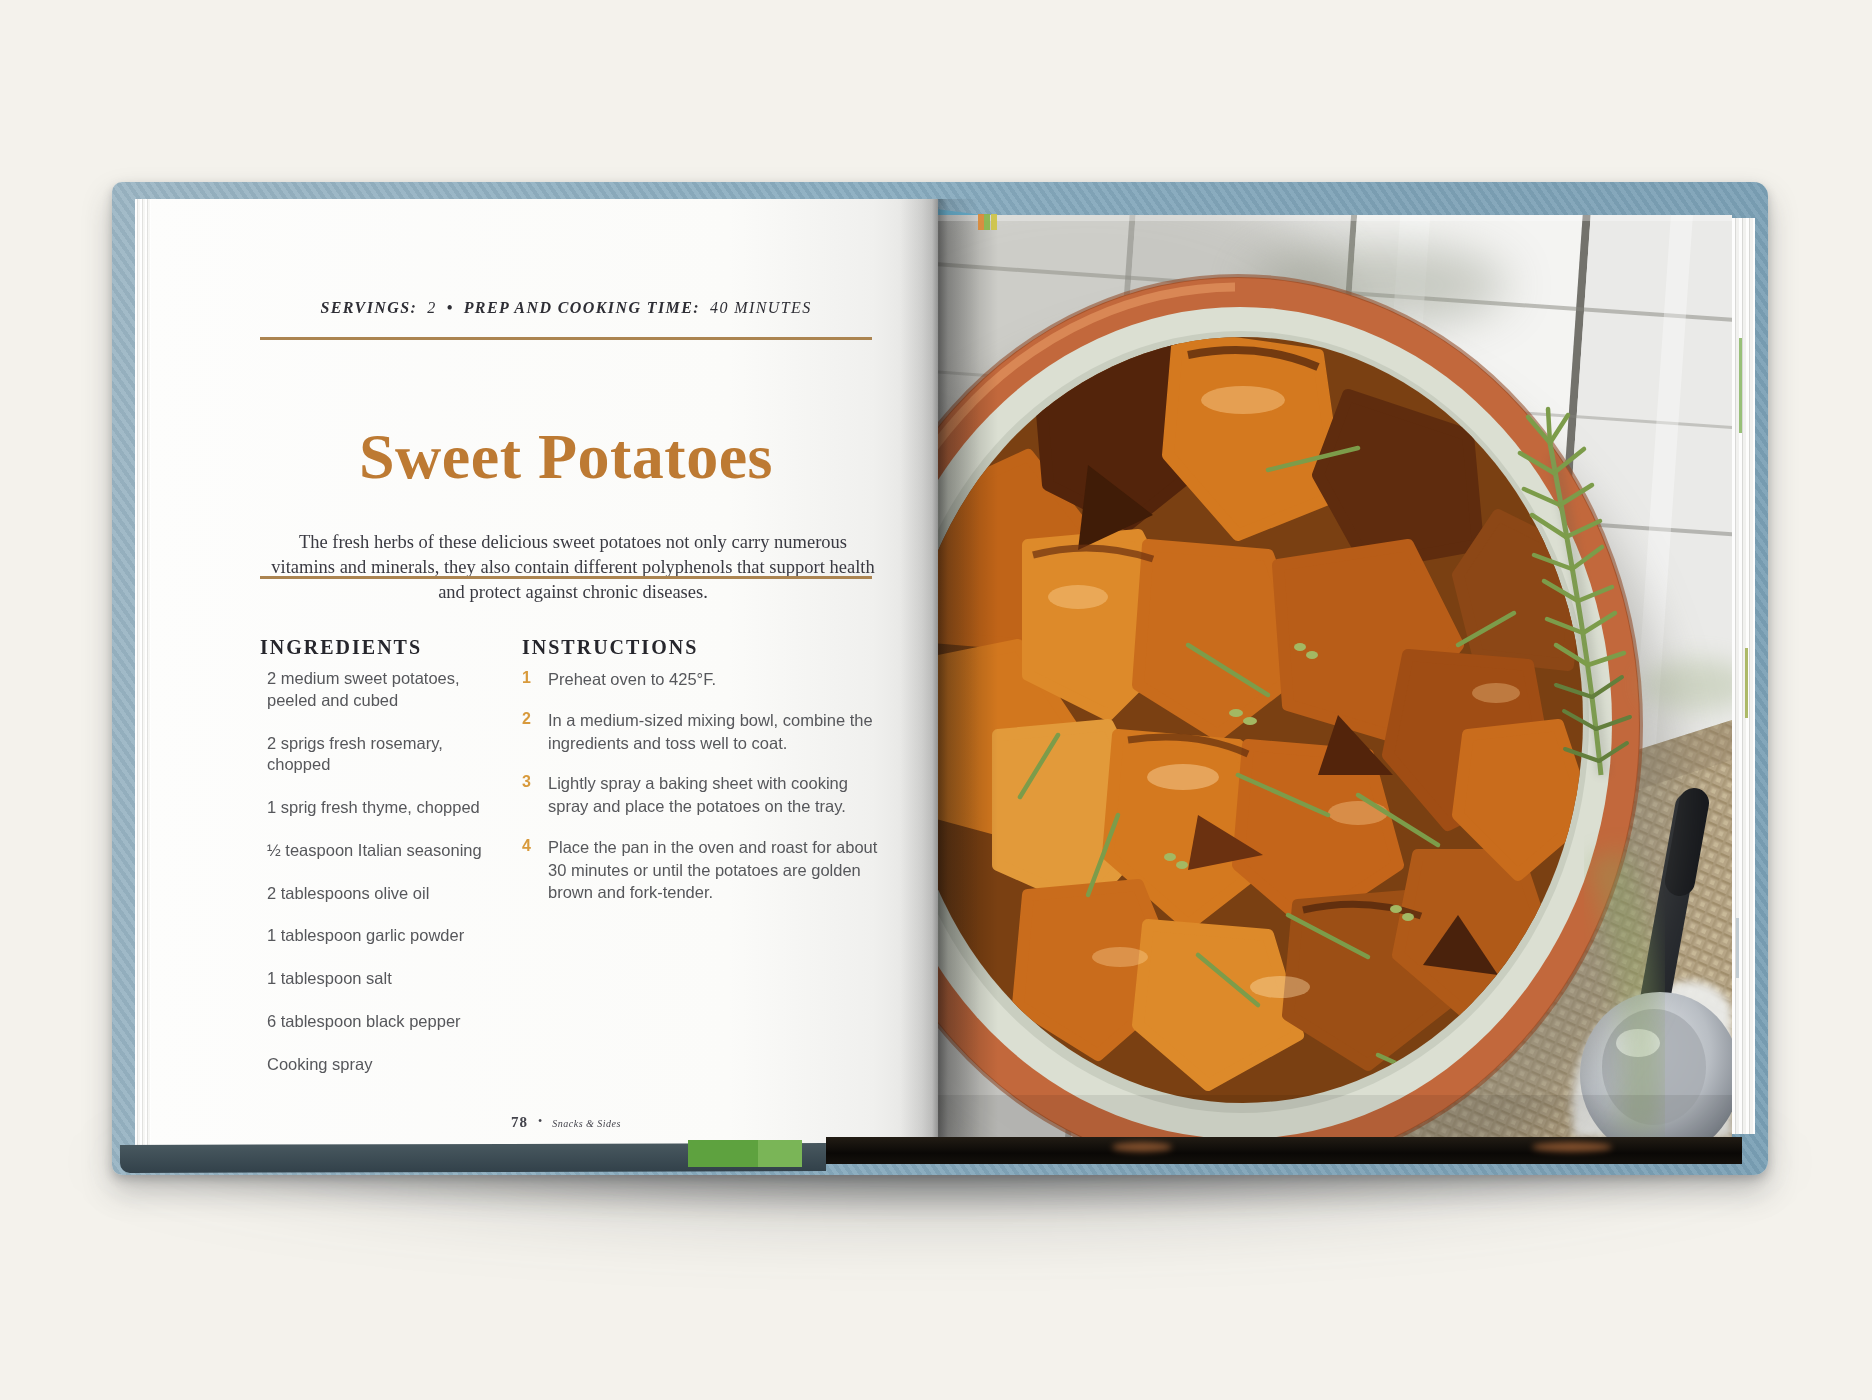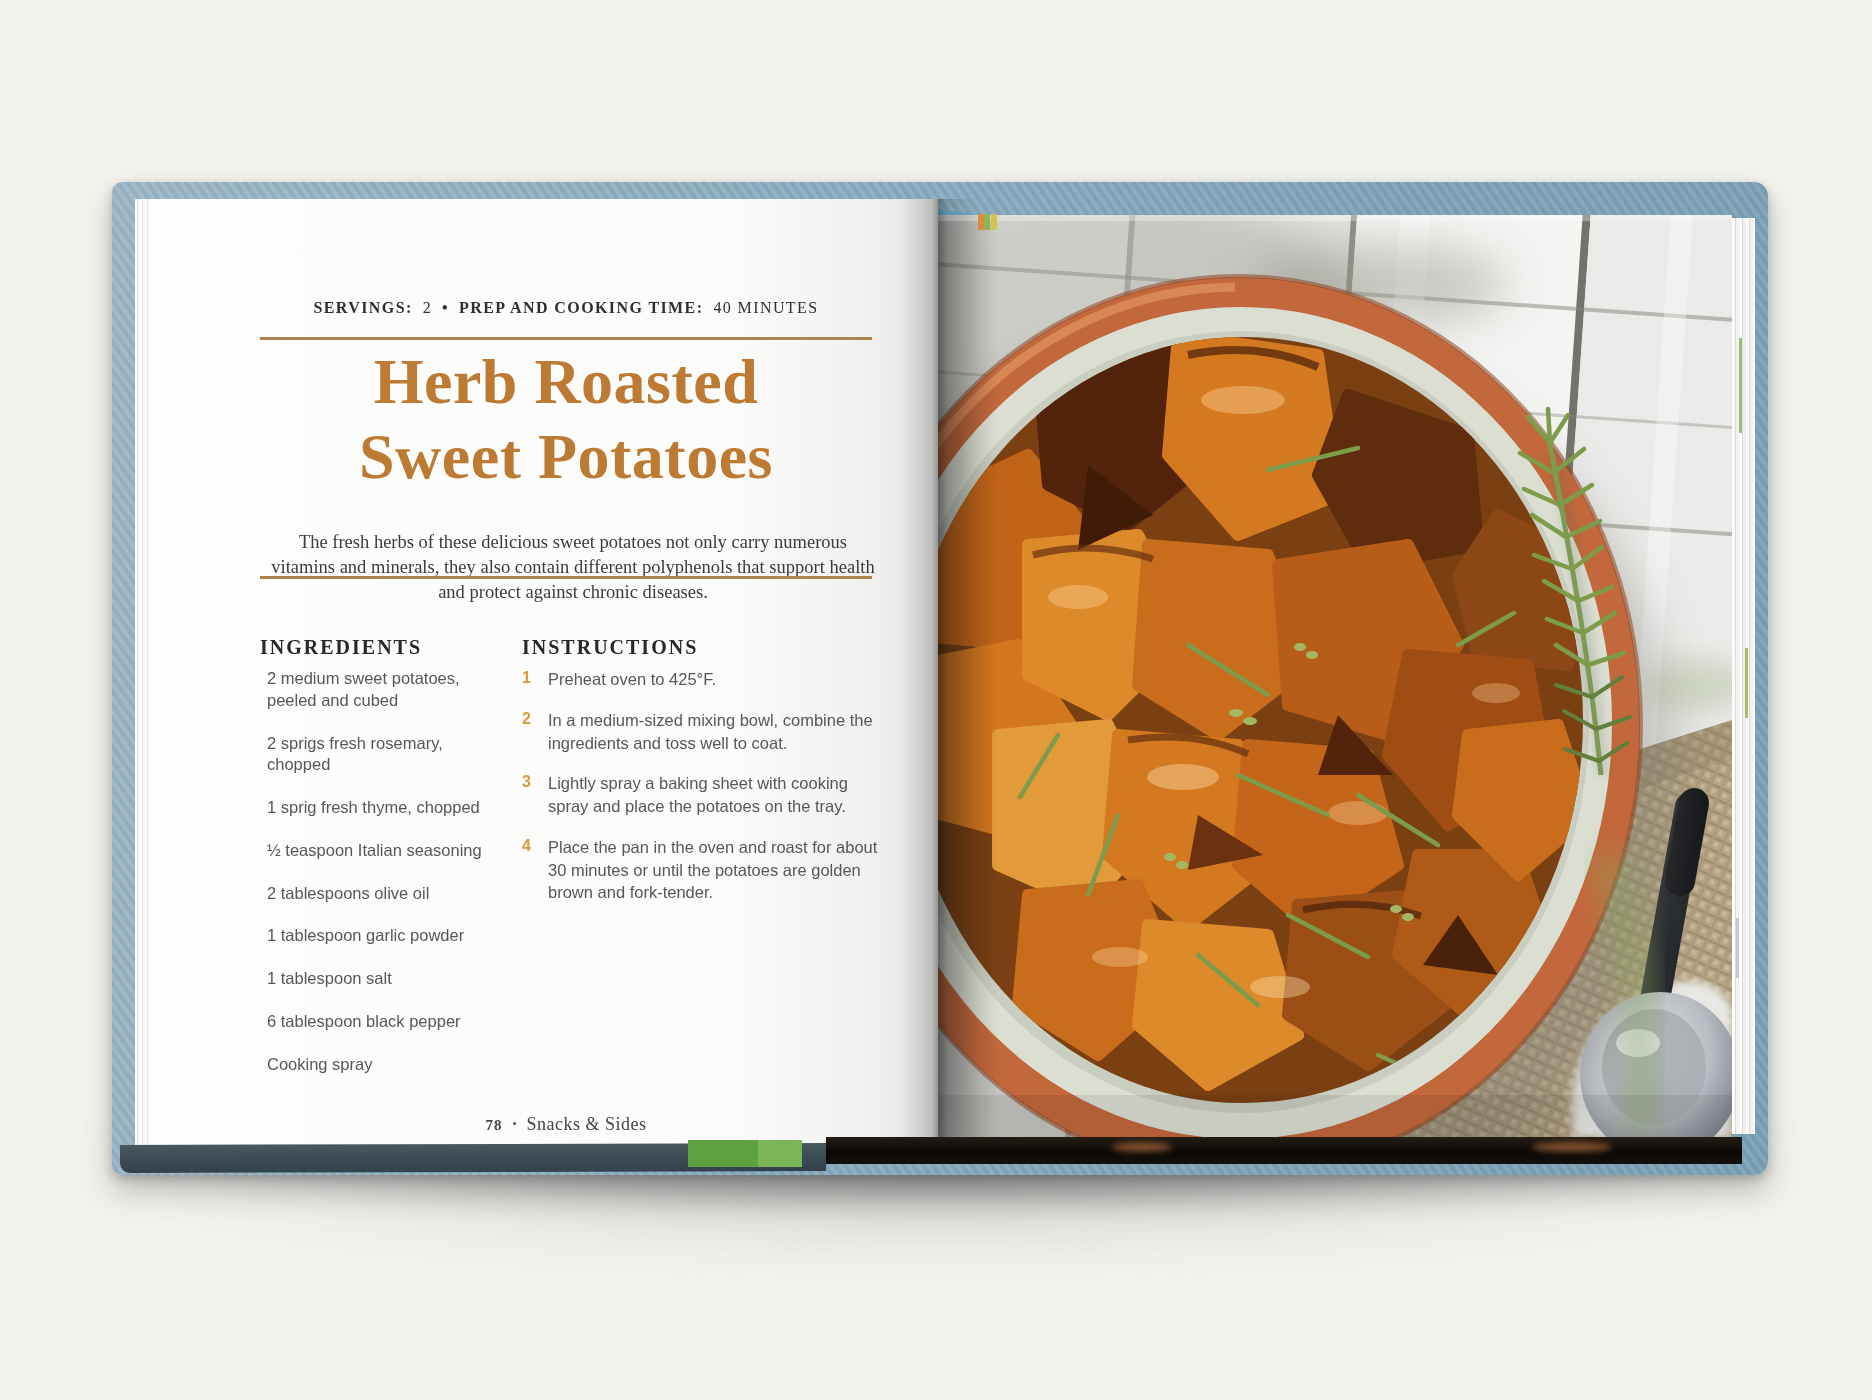--- a/index.html
+++ b/index.html
@@ -35,21 +35,21 @@
     background:linear-gradient(90deg,#fdfdfc 0%,#fbfbf9 74%,#f0f0ee 92%,#e3e3e1 98%,#d0d0ce 100%);
     border-radius:3px 0 0 3px;}
   .page-left::before{content:"";position:absolute;left:0;top:0;bottom:0;width:16px;
     background:repeating-linear-gradient(90deg,#ffffff 0 2px,#dededc 2px 3px,#f6f6f4 3px 5px);opacity:.9;}
 
   .content{position:absolute;left:125px;top:0;width:612px;height:100%;}
 
   .meta{position:absolute;top:100px;width:100%;text-align:center;
     font-family:"Liberation Serif",serif;font-size:16px;letter-spacing:1.4px;color:#2e2e35;white-space:nowrap;}
   .meta .b{font-weight:bold;}
-  .meta span{margin:0 5px;}
+  .meta span{margin:0 5px;font-style:italic;}
 
   .rule{position:absolute;left:0;width:100%;height:3px;background:#ab8450;}
   .rule.r1{top:138px;}
   .rule.r2{top:377px;}
 
   .title{position:absolute;top:146px;width:100%;text-align:center;
     font-family:"Liberation Serif",serif;font-weight:bold;color:#bd7a33;
     font-size:64px;line-height:1.17;letter-spacing:.5px;}
 
   .desc{position:absolute;top:324px;width:100%;text-align:center;
@@ -64,21 +64,21 @@
   .ing-item{font-size:16.5px;line-height:1.32;color:#56575b;margin-bottom:21px;}
   .steps{list-style:none;margin:0;padding:0;}
   .step{display:flex;margin-bottom:18px;}
   .step-num{flex:0 0 26px;font-weight:bold;font-size:16px;color:#d89a3c;padding-top:1px;}
   .step-text{font-size:16.5px;line-height:1.38;color:#56575b;}
 
   .footer{position:absolute;top:915px;width:100%;text-align:center;
     font-family:"Liberation Serif",serif;font-size:15px;color:#44444c;}
   .footer .pnum{font-weight:bold;letter-spacing:1px;}
   .footer .fsep{margin:0 10px;font-size:12px;position:relative;top:-2px;}
-  .footer .fsec{font-size:18px;letter-spacing:.5px;}
+  .footer .fsec{font-style:italic;font-size:10px;letter-spacing:.5px;}
 
   
   .gutter-band{position:absolute;left:788px;top:17px;width:80px;height:950px;pointer-events:none;
     background:linear-gradient(90deg, rgba(28,30,34,0) 0%, rgba(28,30,34,.15) 40%, rgba(12,13,16,.34) 49%, rgba(28,30,34,.15) 60%, rgba(28,30,34,0) 100%);}
 
   
   .photo-wrap{position:absolute;left:826px;top:33px;width:794px;height:923px;overflow:hidden;background:#e9e9e7;}
   .photo-wrap svg{display:block;}
 
   
@@ -115,21 +115,21 @@
     <div class="page-left">
       <div class="content">
 
         <div class="meta">
           <span class="b">SERVINGS:</span><span>2</span><span class="b">•</span><span class="b">PREP AND COOKING TIME:</span><span>40 MINUTES</span>
         </div>
 
         <div class="rule r1"></div>
 
         <h1 class="title" style="margin:0;">
-          <span>Herb Roasted</span><br>
+          <br>
           <span>Sweet Potatoes</span>
         </h1>
 
         <p class="desc" style="margin:7px;">The fresh herbs of these delicious sweet potatoes not only carry numerous vitamins and minerals, they also contain different polyphenols that support health and protect against chronic diseases.</p>
 
         <div class="rule r2"></div>
 
         <div class="cols">
           <div class="col-ing">
             <h2 class="sec-h">INGREDIENTS</h2>

